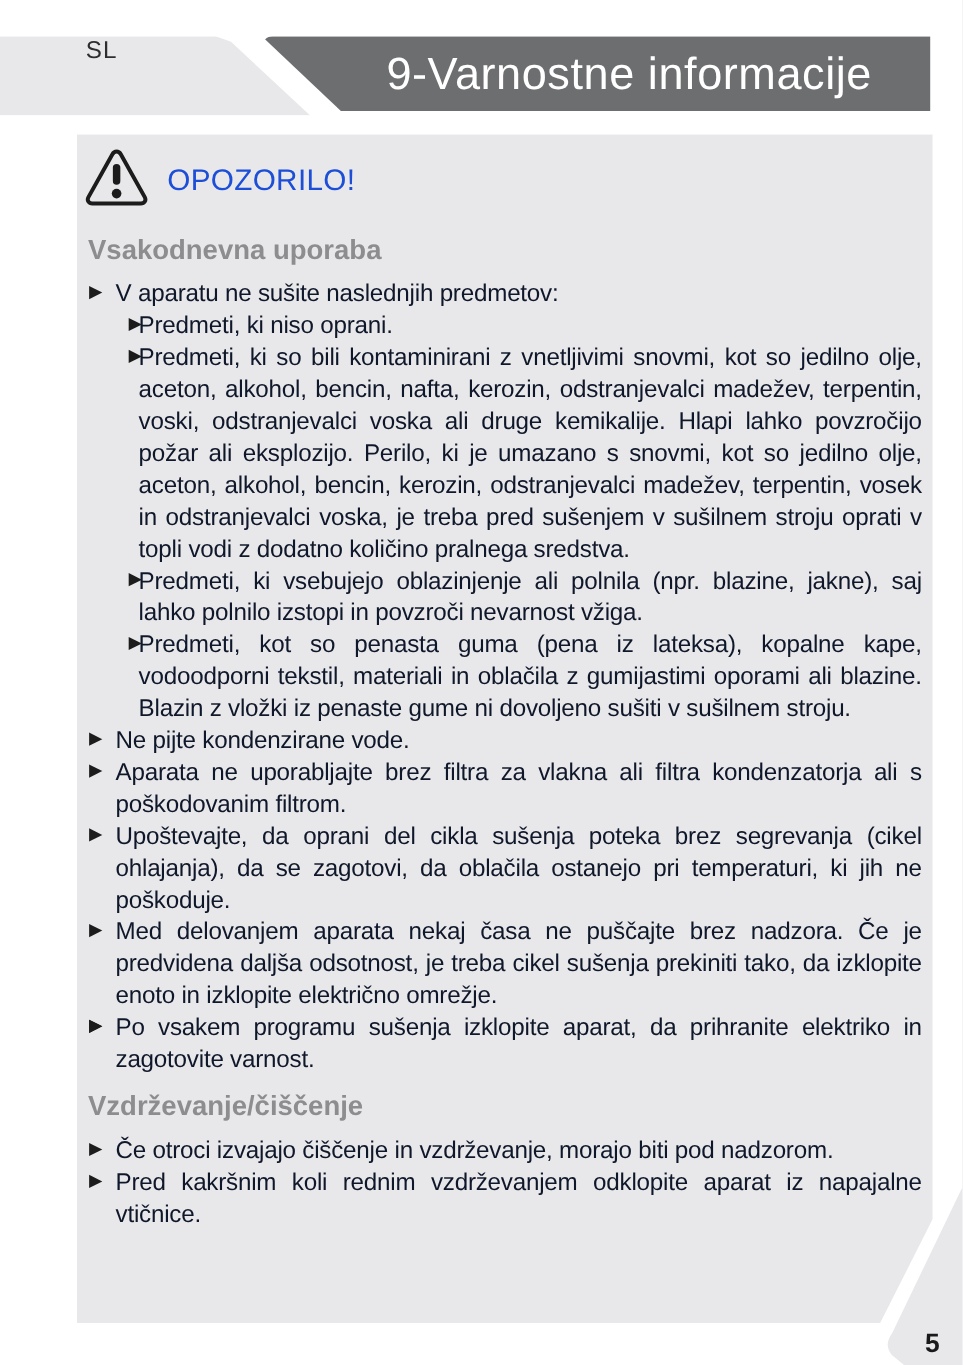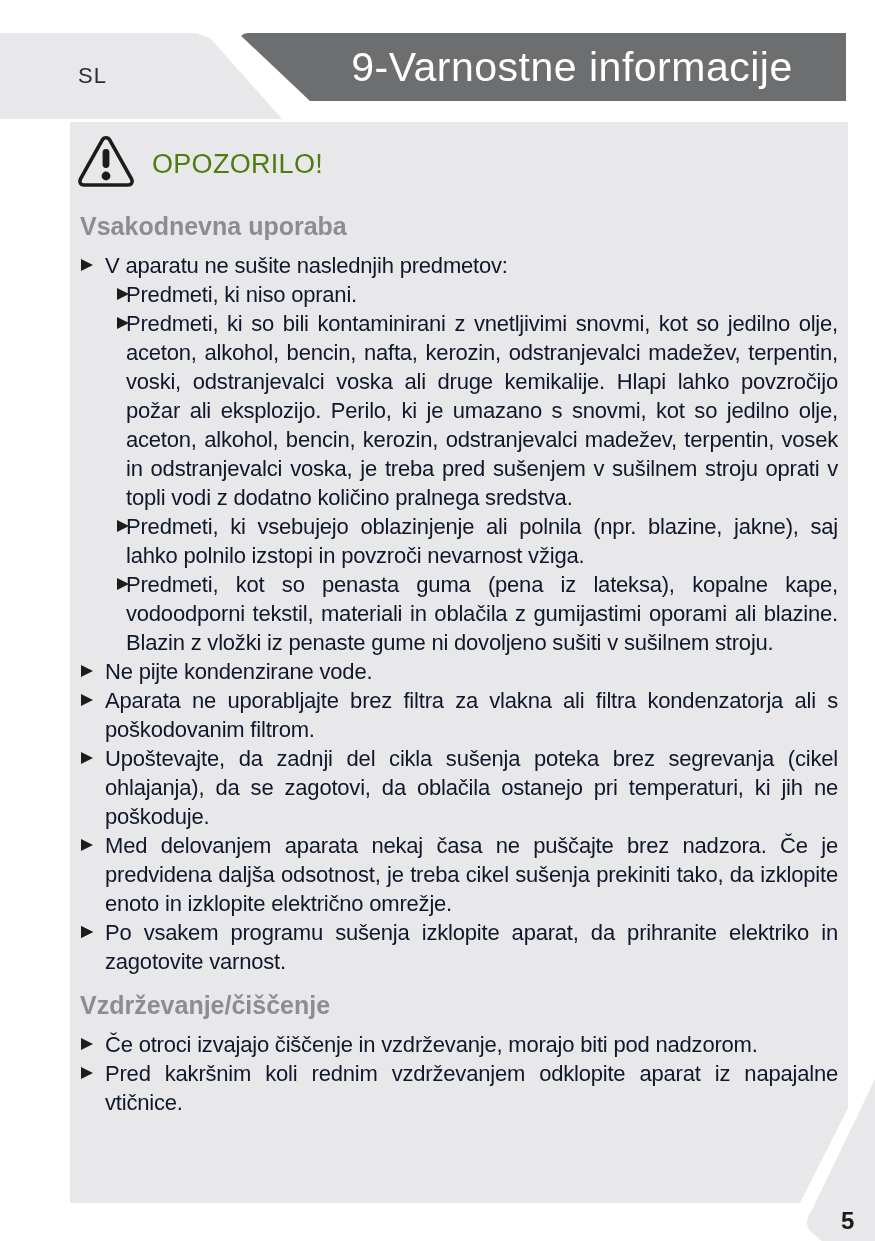--- a/index.html
+++ b/index.html
@@ -2,44 +2,44 @@
 <html><head>
 <meta charset="utf-8">
 <style>
   html,body{margin:0;padding:0;}
   body{
     width:875px;height:1241px;position:relative;background:#ffffff;
     font-family:"Liberation Sans", sans-serif;overflow:hidden;
   }
   
   .lang-tab{
-    position:absolute;left:0;top:33px;width:282px;height:86px;
+    position:absolute;left:0;top:33px;width:282px;height:72px;
     background:#e8e8ea;
     clip-path:polygon(0 0,196px 0,210px 5px,100% 100%,0 100%);
-    display:flex;align-items:center;
+    display:flex;align-items:flex-start;
   }
   .lang-label{font-size:22px;color:#2e2e30;padding-left:78px;letter-spacing:1px;}
   .title-banner{
     position:absolute;left:238px;top:33px;width:608px;height:68px;
     background:#6d6e70;border-top-left-radius:10px;
     clip-path:polygon(0 0,100% 0,100% 100%,72px 100%);
     display:flex;align-items:center;justify-content:center;
   }
   .title-banner .title{
     color:#ffffff;font-size:41px;font-weight:300;letter-spacing:0.5px;
     padding-left:60px;white-space:nowrap;
   }
   
   .content-panel{
     position:absolute;left:70px;top:122px;width:778px;height:1081px;
     background:#e8e8ea;
     clip-path:polygon(0 0,100% 0,100% calc(100% - 95px),calc(100% - 48px) 100%,0 100%);
   }
   .warn-row{display:flex;align-items:center;gap:16px;padding:13px 0 4px 6px;}
-  .warn-label{font-size:27px;color:#4d7c0f;letter-spacing:0.3px;text-align:center;}
+  .warn-label{font-size:27px;color:#1d4ed8;letter-spacing:0.3px;text-align:center;}
   .section-heading{font-size:25px;color:#8d8d90;margin:15px 10px 10px 10px;font-weight:700;}
   .items{margin:0;padding:0;}
   .li{
     position:relative;font-size:22px;line-height:29px;color:#0f172a;
     text-align:justify;padding-right:10px;letter-spacing:-0.2px;
   }
   .li.lvl1{padding-left:35px;}
   .li.lvl2{padding-left:56px;}
   .marker{
     position:absolute;top:8px;width:0;height:0;
@@ -78,21 +78,21 @@
   <div id="sections-root">
       <div class="section-heading">Vsakodnevna uporaba</div>
       <div class="items">
         <div class="li lvl1"><span class="marker"></span><span>V aparatu ne sušite naslednjih predmetov:</span></div>
         <div class="li lvl2"><span class="marker"></span><span>Predmeti, ki niso oprani.</span></div>
         <div class="li lvl2"><span class="marker"></span><span>Predmeti, ki so bili kontaminirani z vnetljivimi snovmi, kot so jedilno olje, aceton, alkohol, bencin, nafta, kerozin, odstranjevalci madežev, terpentin, voski, odstranjevalci voska ali druge kemikalije. Hlapi lahko povzročijo požar ali eksplozijo. Perilo, ki je umazano s snovmi, kot so jedilno olje, aceton, alkohol, bencin, kerozin, odstranjevalci madežev, terpentin, vosek in odstranjevalci voska, je treba pred sušenjem v sušilnem stroju oprati v topli vodi z dodatno količino pralnega sredstva.</span></div>
         <div class="li lvl2"><span class="marker"></span><span>Predmeti, ki vsebujejo oblazinjenje ali polnila (npr. blazine, jakne), saj lahko polnilo izstopi in povzroči nevarnost vžiga.</span></div>
         <div class="li lvl2"><span class="marker"></span><span>Predmeti, kot so penasta guma (pena iz lateksa), kopalne kape, vodoodporni tekstil, materiali in oblačila z gumijastimi oporami ali blazine. Blazin z vložki iz penaste gume ni dovoljeno sušiti v sušilnem stroju.</span></div>
         <div class="li lvl1"><span class="marker"></span><span>Ne pijte kondenzirane vode.</span></div>
         <div class="li lvl1"><span class="marker"></span><span>Aparata ne uporabljajte brez filtra za vlakna ali filtra kondenzatorja ali s poškodovanim filtrom.</span></div>
-        <div class="li lvl1"><span class="marker"></span><span>Upoštevajte, da zadnji del cikla sušenja poteka brez segrevanja (cikel ohlajanja), da se zagotovi, da oblačila ostanejo pri temperaturi, ki jih ne poškoduje.</span></div>
+        <div class="li lvl1"><span class="marker"></span><span>Upoštevajte, da oprani del cikla sušenja poteka brez segrevanja (cikel ohlajanja), da se zagotovi, da oblačila ostanejo pri temperaturi, ki jih ne poškoduje.</span></div>
         <div class="li lvl1"><span class="marker"></span><span>Med delovanjem aparata nekaj časa ne puščajte brez nadzora. Če je predvidena daljša odsotnost, je treba cikel sušenja prekiniti tako, da izklopite enoto in izklopite električno omrežje.</span></div>
         <div class="li lvl1"><span class="marker"></span></div>
         <div class="li lvl1"><span class="marker"></span><span>Po vsakem programu sušenja izklopite aparat, da prihranite elektriko in zagotovite varnost.</span></div>
       </div>
       <div class="section-heading">Vzdrževanje/čiščenje</div>
       <div class="items">
         <div class="li lvl1"><span class="marker"></span><span>Če otroci izvajajo čiščenje in vzdrževanje, morajo biti pod nadzorom.</span></div>
         <div class="li lvl1"><span class="marker"></span><span>Pred kakršnim koli rednim vzdrževanjem odklopite aparat iz napajalne vtičnice.</span></div>
       </div>
     </div>

